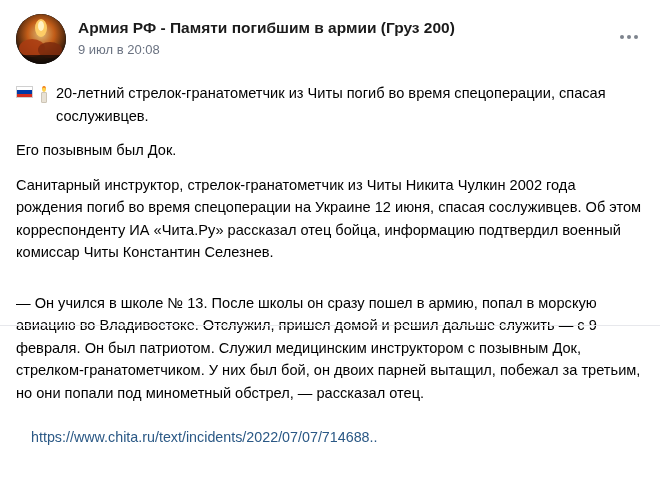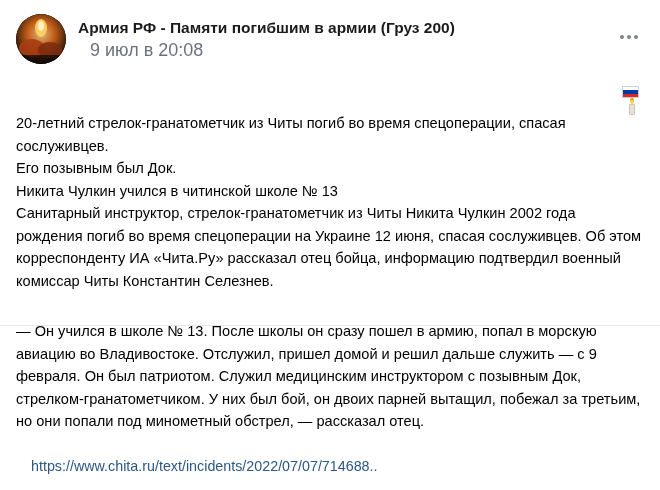--- a/index.html
+++ b/index.html
@@ -48,25 +48,24 @@
   .group-name {
     font-size: 15.5px;
     font-weight: bold;
     color: #1b1b1b;
     line-height: 20px;
     white-space: nowrap;
     overflow: hidden;
     text-overflow: ellipsis;
   }
   .post-date {
-    font-size: 18px;
+    font-size: 13px;
     color: #6a7281;
     line-height: 18px;
     margin-top: 3px;
-    margin-left: 12px;
   }
   .more-btn {
     position: absolute;
     right: 0;
     top: 14px;
     width: 30px;
     height: 18px;
     display: flex;
     align-items: center;
     justify-content: center;
@@ -83,29 +82,28 @@
   .post-body {
     margin-top: 12px;
     font-size: 14.6px;
     line-height: 22.5px;
     color: #000000;
   }
   .para {
     margin: 0;
   }
   .para + .para {
-    margin-top: 0;
+    margin-top: 12px;
   }
   .para.spaced {
     margin-top: 28px;
   }
   .flagline {
     display: flex;
-    align-items: flex-end;
-    flex-direction: column;
+    align-items: flex-start;
   }
   .emoji-flag {
     display: inline-block;
     width: 17px;
     height: 12px;
     position: relative;
     top: 4px;
     margin-right: 5px;
     flex: 0 0 auto;
     border: 0.5px solid #d0d0d0;
@@ -213,21 +211,20 @@
       <span class="emoji-flag"></span>
       <span class="emoji-candle">
         <span class="wax"></span>
         <span class="flame"></span>
       </span>
       <span class="flagline-text">20-летний стрелок-гранатометчик из Читы погиб во время спецоперации, спасая сослуживцев.</span>
     </div>
 
     <p class="para">Его позывным был Док.</p>
 
-    <p class="para">Никита Чулкин учился в читинской школе № 13</p>
 
     <p class="para">Санитарный инструктор, стрелок-гранатометчик из Читы Никита Чулкин 2002 года рождения погиб во время спецоперации на Украине 12 июня, спасая сослуживцев. Об этом корреспонденту ИА «Чита.Ру» рассказал отец бойца, информацию подтвердил военный комиссар Читы Константин Селезнев.</p>
 
     <p class="para spaced">— Он учился в школе № 13. После школы он сразу пошел в армию, попал в морскую авиацию во Владивостоке. Отслужил, пришел домой и решил дальше служить — с 9 февраля. Он был патриотом. Служил медицинским инструктором с позывным Док, стрелком-гранатометчиком. У них был бой, он двоих парней вытащил, побежал за третьим, но они попали под минометный обстрел, — рассказал отец.</p>
 
     <div class="link-row">
       <a class="link" href="#">https://www.chita.ru/text/incidents/2022/07/07/714688..</a>
     </div>
   </div>
 

